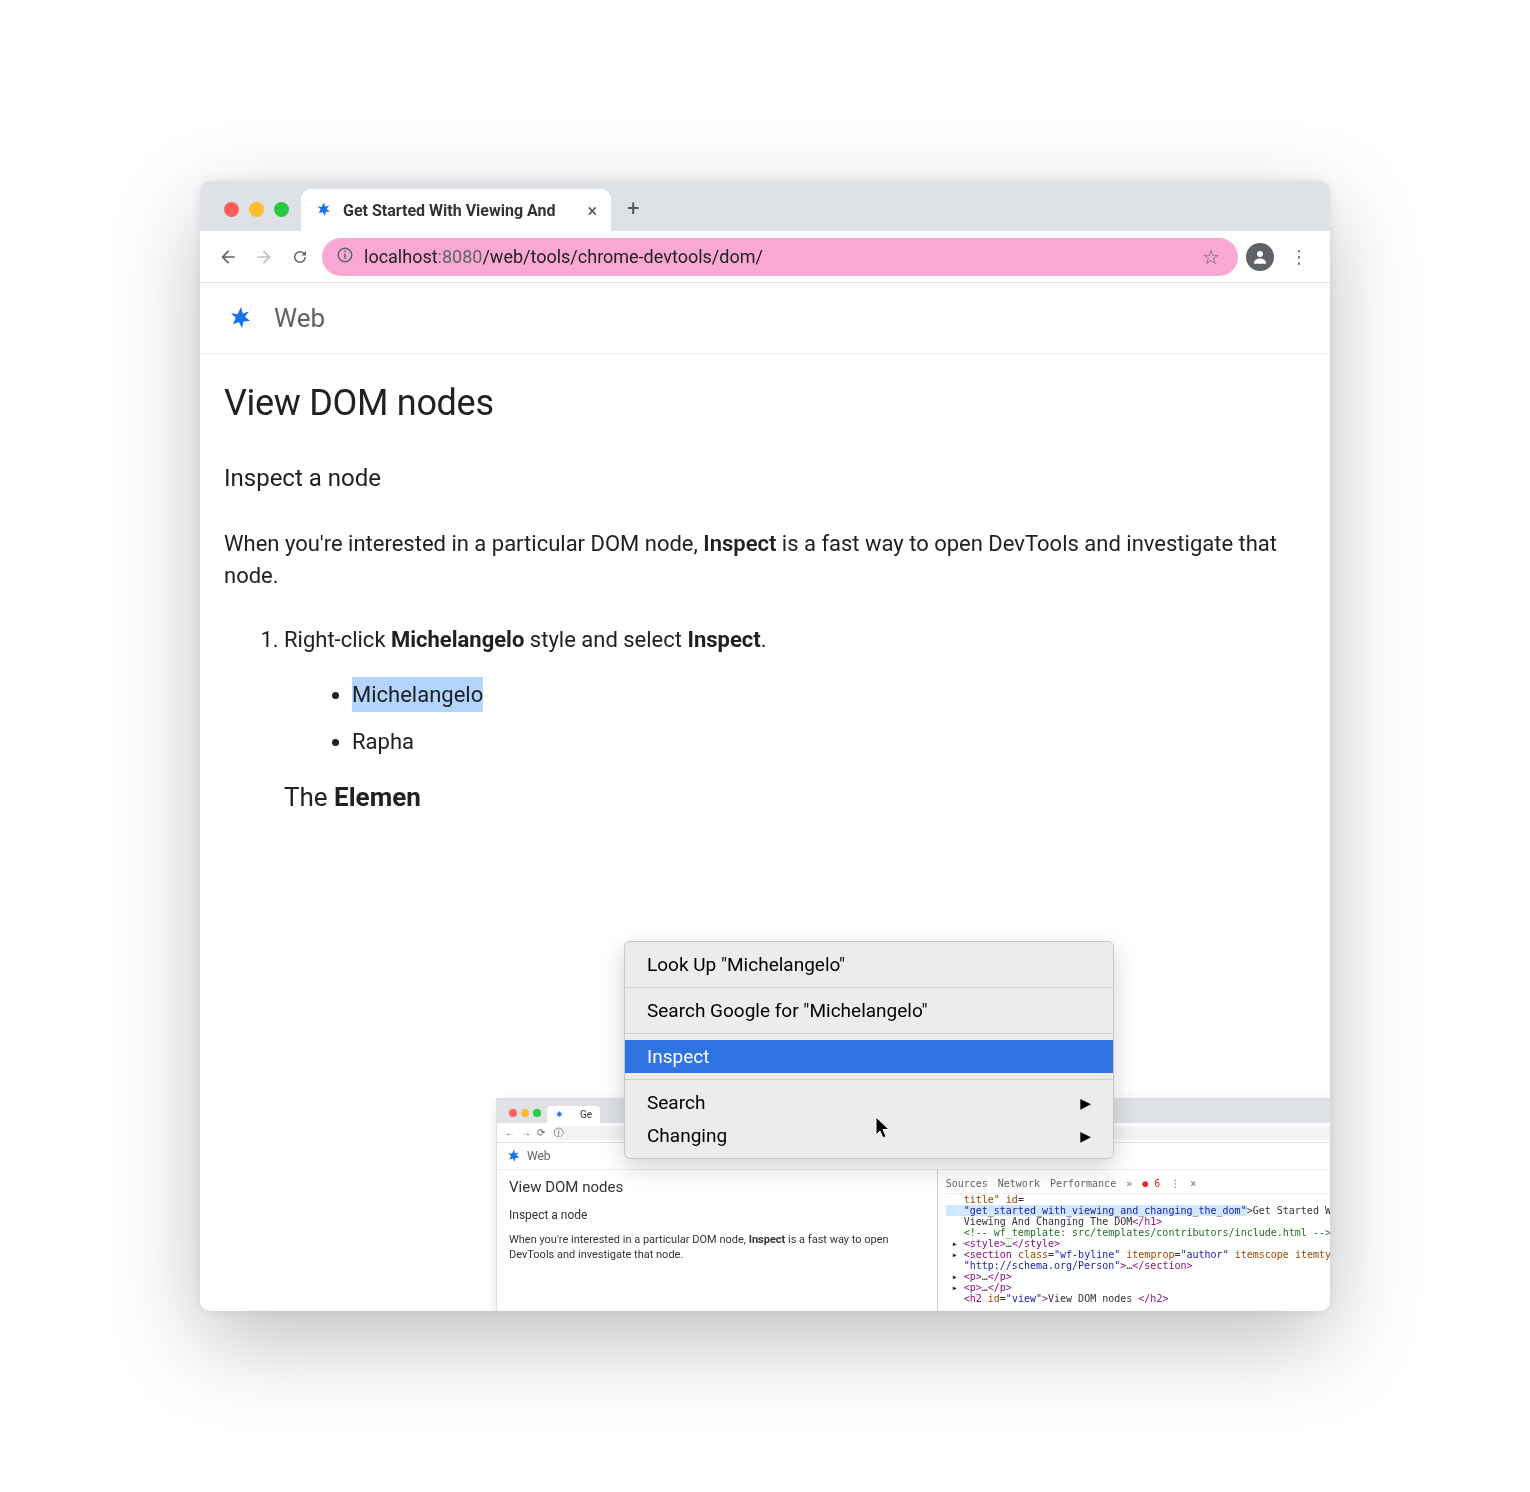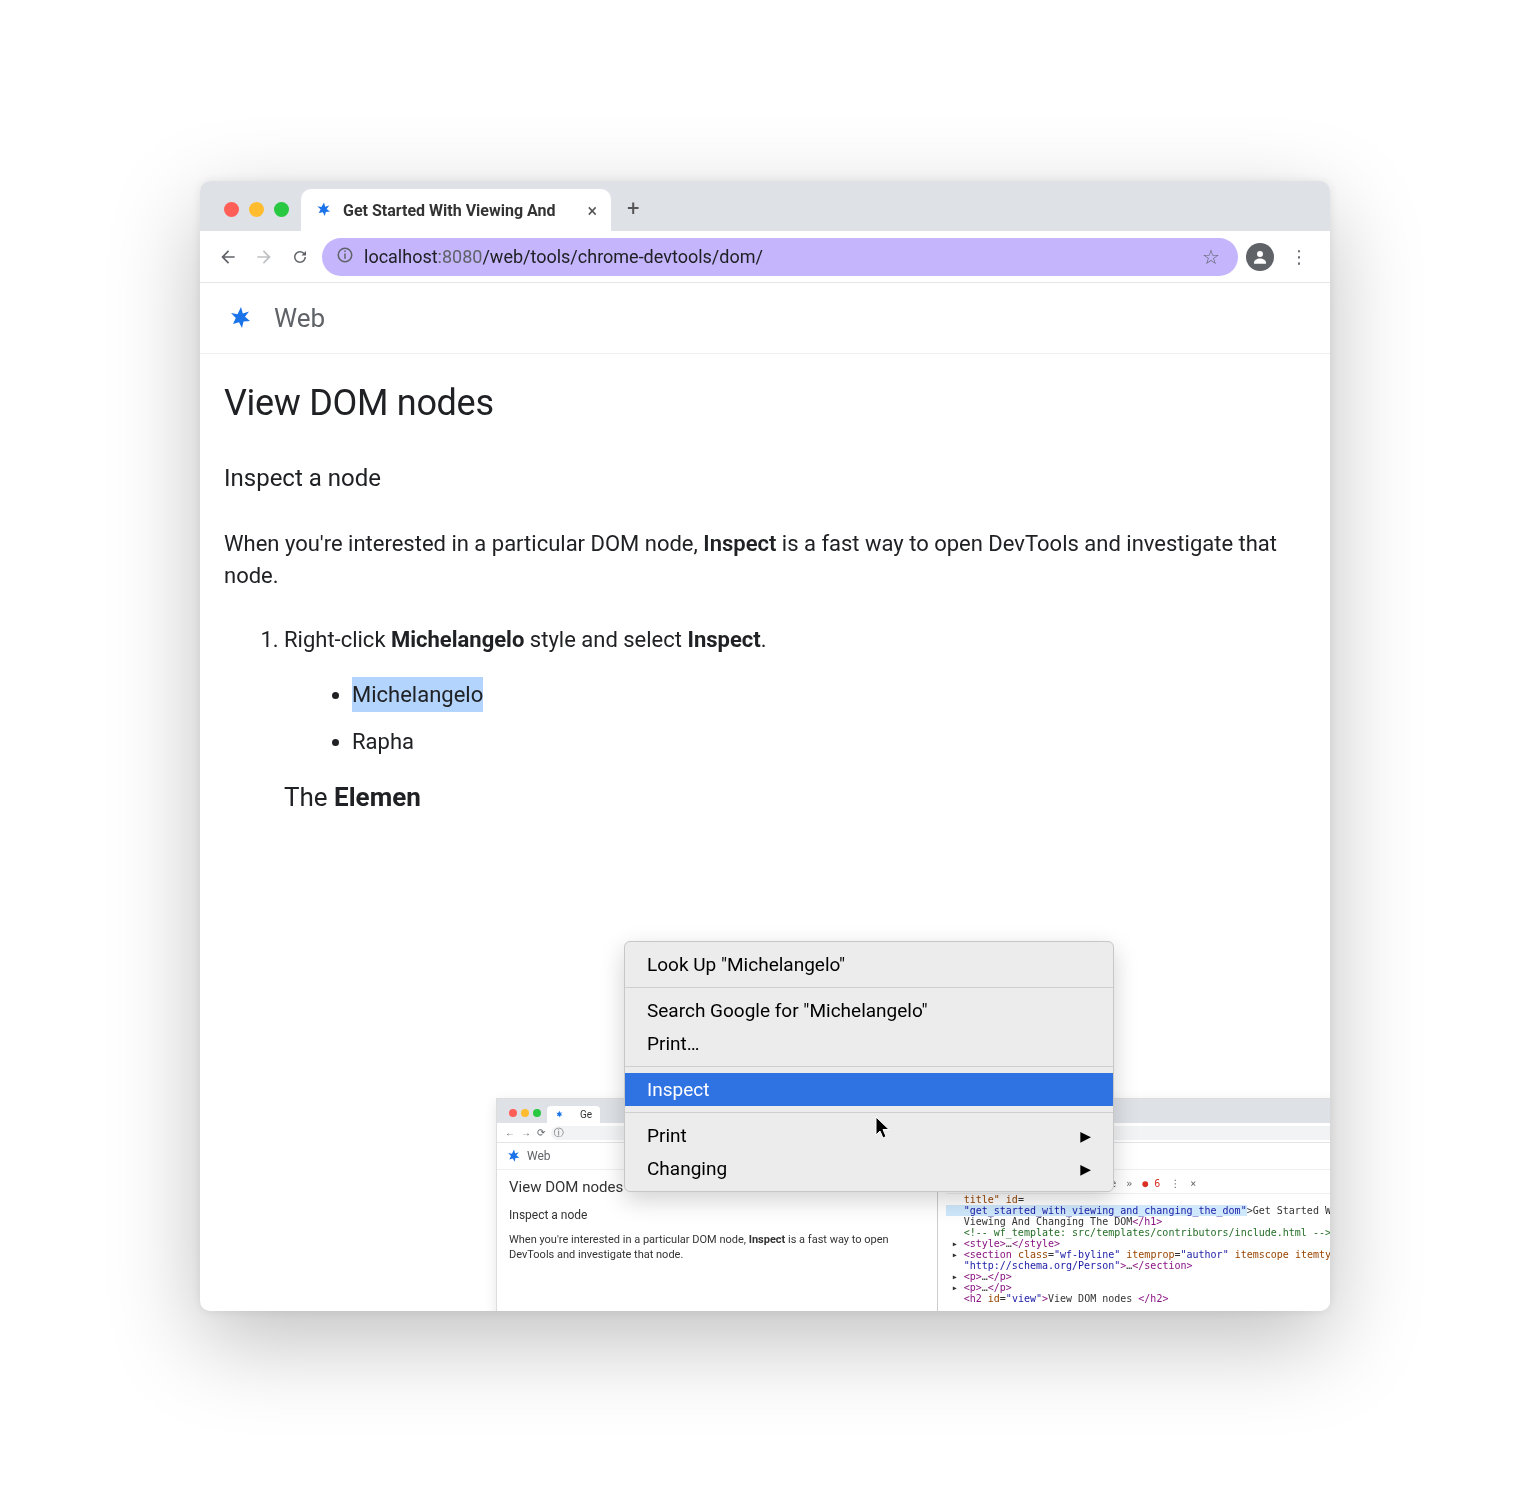--- a/index.html
+++ b/index.html
@@ -61,21 +61,21 @@
   background: #fff;
   display: flex;
   align-items: center;
   gap: 8px;
   padding: 0 14px;
   border-bottom: 1px solid #e4e4e4;
 }
 .toolbar .navbtn { width: 28px; height: 28px; display:flex; align-items:center; justify-content:center; color:#5f6368; font-size: 20px; }
 .omnibox {
   flex: 1;
-  background: #c4b5fd;
+  background: #f9a8d4;
   border-radius: 20px;
   height: 38px;
   display: flex;
   align-items: center;
   padding: 0 14px;
   font-size: 18px;
   color: #202124;
   gap: 10px;
 }
 .omnibox .info-icon { color:#5f6368; font-size:18px; }
@@ -328,30 +328,27 @@
   </div>
 
   <div class="context-menu">
     <div class="cm-item">
       <span>Look Up "Michelangelo"</span>
     </div>
     <div class="cm-sep"></div>
     <div class="cm-item">
       <span>Search Google for "Michelangelo"</span>
     </div>
-    <div class="cm-item">
-      <span>Print…</span>
-    </div>
     <div class="cm-sep"></div>
     <div class="cm-item hover">
       <span>Inspect</span>
     </div>
     <div class="cm-sep"></div>
     <div class="cm-item">
-      <span>Print</span>
+      <span>Search</span>
       <span class="cm-arrow">▶</span>
     </div>
     <div class="cm-item">
       <span>Changing</span>
       <span class="cm-arrow">▶</span>
     </div>
   </div>
 
   <div class="cursor">
     <svg width="18" height="24" viewBox="0 0 18 24">

